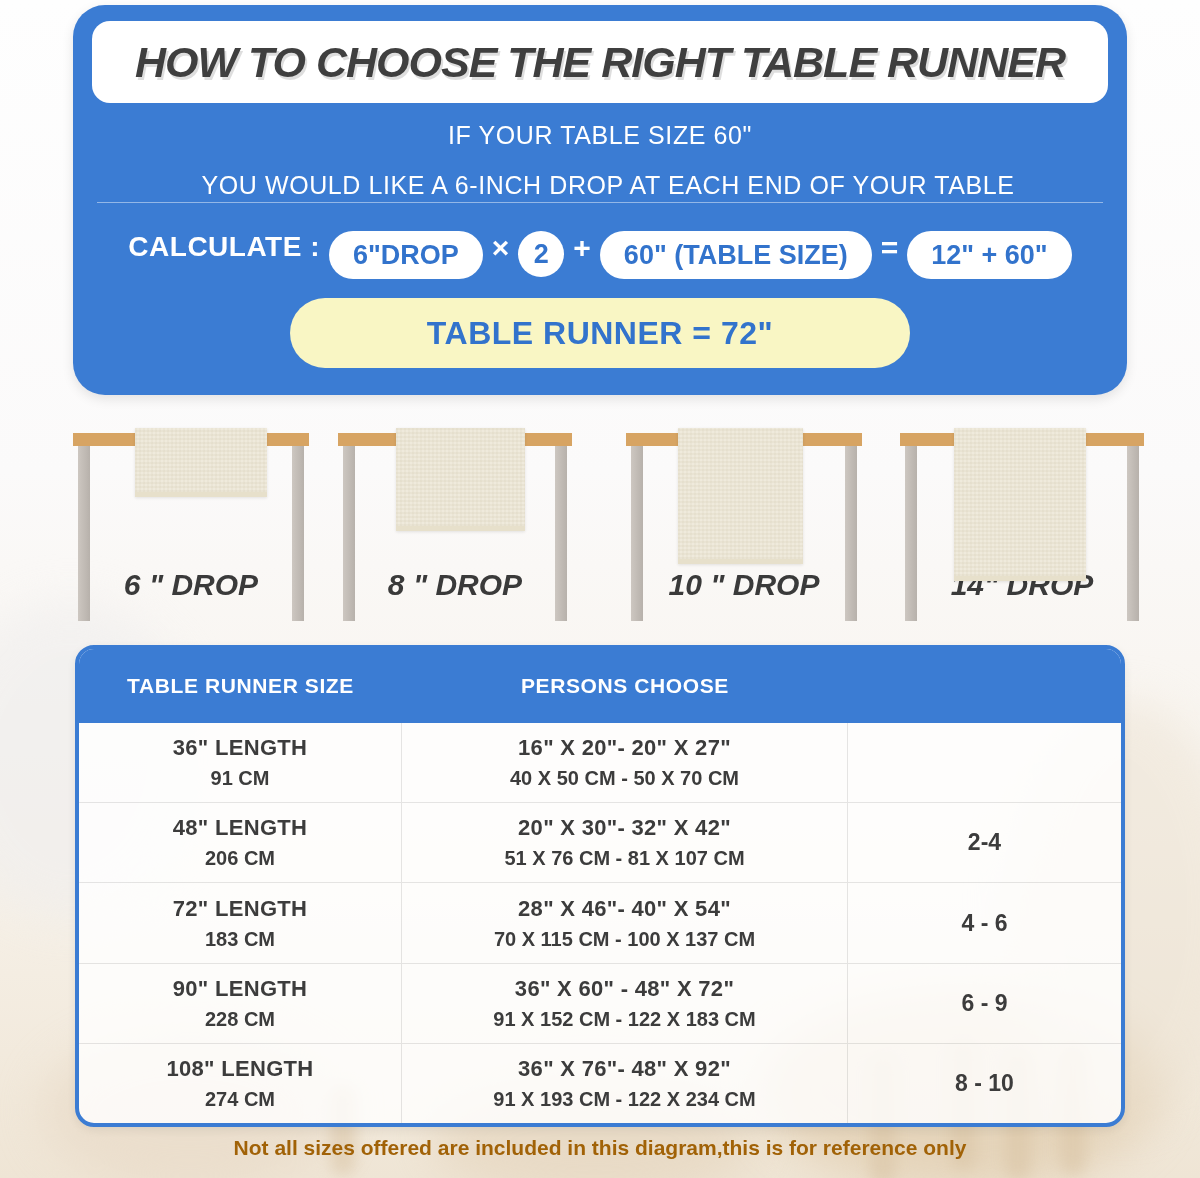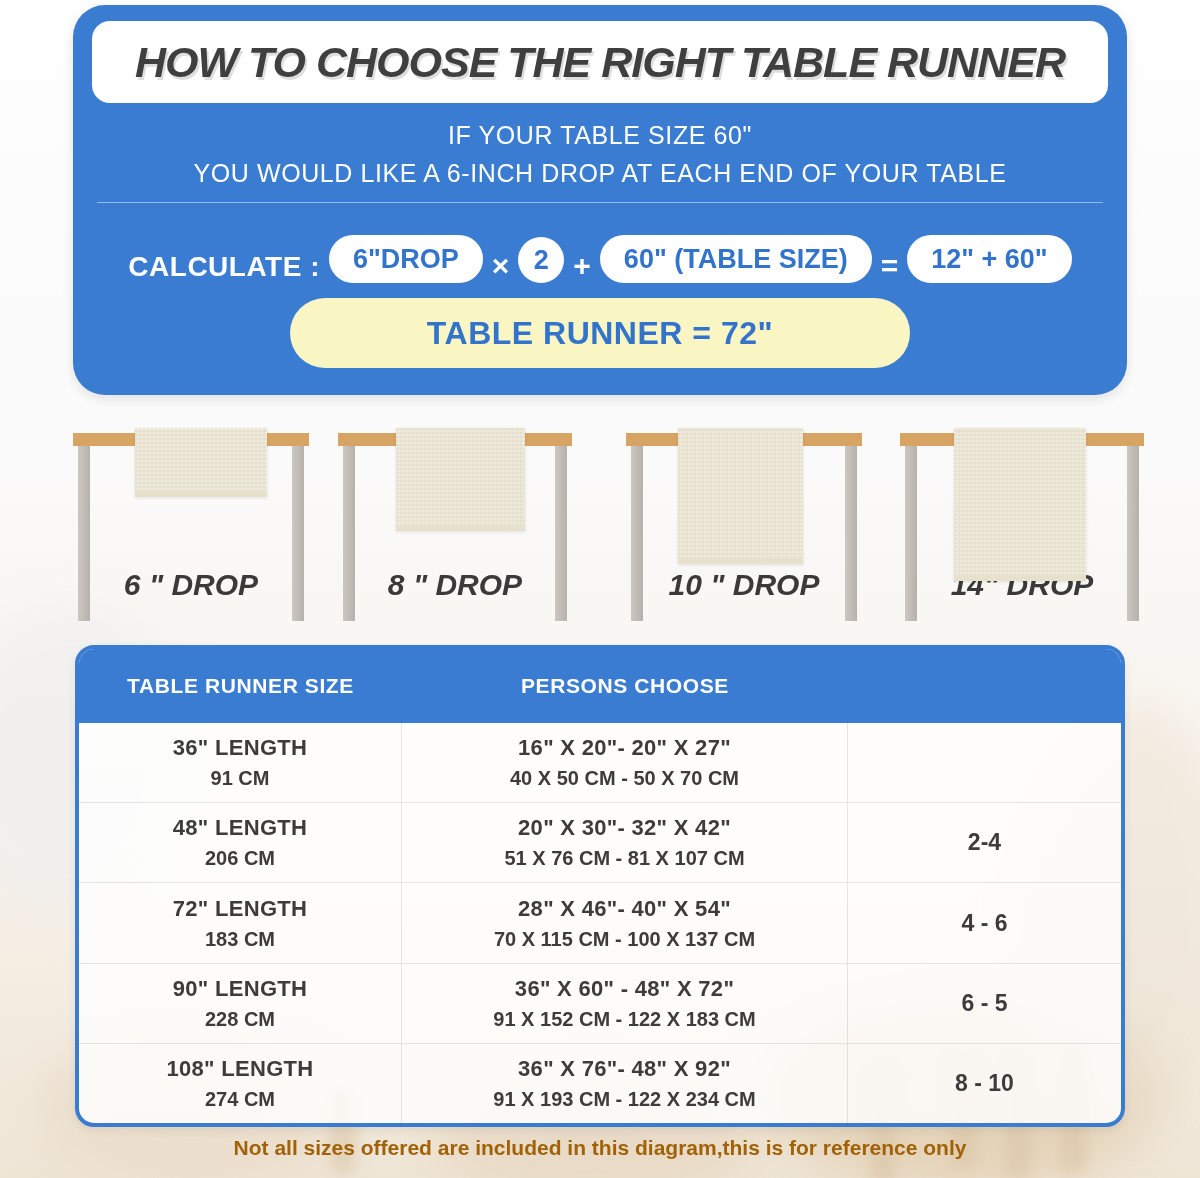--- a/index.html
+++ b/index.html
@@ -31,25 +31,25 @@
   
   .top-panel { position:absolute; left:73px; top:5px; width:1054px; height:390px;
     background:#3b7cd3; border-radius:32px; box-shadow:0 4px 12px rgba(0,0,0,.10); z-index:2; }
   .title-card { position:absolute; left:19px; top:16px; width:1016px; height:82px;
     background:#fff; border-radius:18px; display:flex; align-items:center; justify-content:center; }
   .title-card h1 { font-size:43px; font-weight:bold; font-style:italic; color:#3f3f3f;
     letter-spacing:-1px; white-space:nowrap; text-shadow:2px 3px 0 rgba(0,0,0,.13); }
   .intro-line { position:absolute; left:0; width:100%; text-align:center;
     color:#fff; font-size:25px; letter-spacing:.6px; }
   .intro-1 { top:116px; }
-  .intro-2 { top:154px; }
+  .intro-2 { top:166px;margin-left:8px; }
   .divider { position:absolute; left:24px; right:24px; top:197px; height:1px;
     background:rgba(255,255,255,.45); }
   .calc-row { position:absolute; left:0; top:226px; width:100%; height:52px;
-    display:flex; align-items:flex-end; justify-content:center; gap:9px; }
+    display:flex; align-items:flex-start; justify-content:center; gap:9px; }
   .calc-label { color:#fff; font-weight:bold; font-size:28px; letter-spacing:.5px; white-space:nowrap; }
   .pill { background:#fff; color:#3273cc; font-weight:bold; font-size:27px; height:48px;
     display:flex; align-items:center; justify-content:center; border-radius:24px;
     padding:0 24px; white-space:nowrap; }
   .op { color:#fff; font-weight:bold; font-size:30px; }
   .circle-2 { width:46px; height:46px; border-radius:50%; background:#fff; color:#3273cc;
     font-weight:bold; font-size:27px; display:flex; align-items:center; justify-content:center; }
   .result-pill { position:absolute; left:50%; top:293px; transform:translateX(-50%);
     width:620px; height:70px; border-radius:35px; background:#f9f6c4;
     display:flex; align-items:center; justify-content:center;
@@ -207,21 +207,21 @@
 
     <div class="size-row">
       <div class="cell c1">
         <span class="l1">90" LENGTH</span>
         <span class="l2">228 CM</span>
       </div>
       <div class="cell c2">
         <span class="l1">36" X 60" - 48" X 72"</span>
         <span class="l2">91 X 152 CM - 122 X 183 CM</span>
       </div>
-      <div class="cell persons">6 - 5</div>
+      <div class="cell persons">6 - 9</div>
     </div>
 
     <div class="size-row">
       <div class="cell c1">
         <span class="l1">108" LENGTH</span>
         <span class="l2">274 CM</span>
       </div>
       <div class="cell c2">
         <span class="l1">36" X 76"- 48" X 92"</span>
         <span class="l2">91 X 193 CM - 122 X 234 CM</span>

